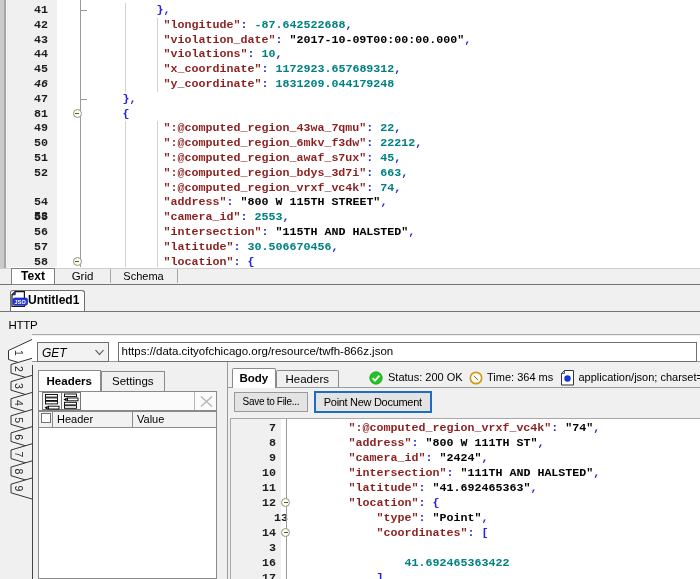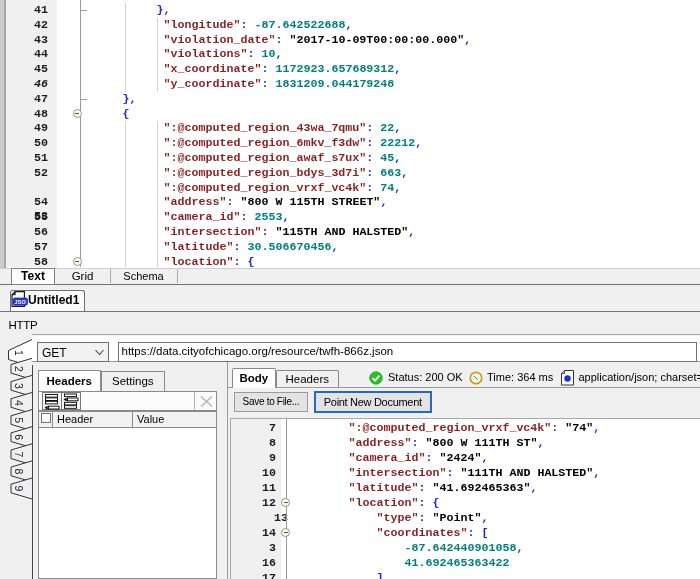--- a/index.html
+++ b/index.html
@@ -19,21 +19,21 @@
 <div class="abs" style="left:0;top:0;width:8px;height:579px;background:linear-gradient(90deg,#cbcbcb 0,#cbcbcb 4.5px,#a5a5a5 4.5px,#a5a5a5 6px,#f5f5f5 6px,#f5f5f5 7.5px,#ededed 7.5px,#ededed 8px);"></div>
 <div class="abs" style="left:8px;top:0;width:692px;height:267px;background:#fff;overflow:hidden">
 <div class="abs" style="left:0;top:0;width:49px;height:267px;background:#f0f0f0"></div>
 <div class="lnum mono" style="left:0;top:3.0px;width:40px;height:14.8px;line-height:14.8px;">41</div>
 <div class="lnum mono" style="left:0;top:17.8px;width:40px;height:14.8px;line-height:14.8px;">42</div>
 <div class="lnum mono" style="left:0;top:32.6px;width:40px;height:14.8px;line-height:14.8px;">43</div>
 <div class="lnum mono" style="left:0;top:47.400000000000006px;width:40px;height:14.8px;line-height:14.8px;">44</div>
 <div class="lnum mono" style="left:0;top:62.2px;width:40px;height:14.8px;line-height:14.8px;">45</div>
 <div class="lnum mono" style="left:0;top:77.0px;width:40px;height:14.8px;line-height:14.8px;font-style:italic;">46</div>
 <div class="lnum mono" style="left:0;top:91.80000000000001px;width:40px;height:14.8px;line-height:14.8px;">47</div>
-<div class="lnum mono" style="left:0;top:106.60000000000001px;width:40px;height:14.8px;line-height:14.8px;">48</div>
+<div class="lnum mono" style="left:0;top:106.60000000000001px;width:40px;height:14.8px;line-height:14.8px;">81</div>
 <div class="lnum mono" style="left:0;top:121.4px;width:40px;height:14.8px;line-height:14.8px;">49</div>
 <div class="lnum mono" style="left:0;top:136.20000000000002px;width:40px;height:14.8px;line-height:14.8px;">50</div>
 <div class="lnum mono" style="left:0;top:151.0px;width:40px;height:14.8px;line-height:14.8px;">51</div>
 <div class="lnum mono" style="left:0;top:165.8px;width:40px;height:14.8px;line-height:14.8px;">52</div>
 <div class="lnum mono" style="left:0;top:186px;width:40px;height:14.8px;line-height:14.8px;margin-top:23px;">53</div>
 <div class="lnum mono" style="left:0;top:195.4px;width:40px;height:14.8px;line-height:14.8px;">54</div>
 <div class="lnum mono" style="left:0;top:210.20000000000002px;width:40px;height:14.8px;line-height:14.8px;">55</div>
 <div class="lnum mono" style="left:0;top:225.0px;width:40px;height:14.8px;line-height:14.8px;">56</div>
 <div class="lnum mono" style="left:0;top:239.8px;width:40px;height:14.8px;line-height:14.8px;">57</div>
 <div class="lnum mono" style="left:0;top:254.60000000000002px;width:40px;height:14.8px;line-height:14.8px;">58</div>
@@ -99,21 +99,21 @@
 <text x="14.5" y="69.0" transform="rotate(90 14.5 69.0)" font-family="Liberation Sans" font-size="10.5" fill="#1a1a2a" text-anchor="middle" dominant-baseline="central">4</text>
 <text x="14.5" y="86.10000000000002" transform="rotate(90 14.5 86.10000000000002)" font-family="Liberation Sans" font-size="10.5" fill="#1a1a2a" text-anchor="middle" dominant-baseline="central">5</text>
 <text x="14.5" y="103.20000000000005" transform="rotate(90 14.5 103.20000000000005)" font-family="Liberation Sans" font-size="10.5" fill="#1a1a2a" text-anchor="middle" dominant-baseline="central">6</text>
 <text x="14.5" y="120.30000000000001" transform="rotate(90 14.5 120.30000000000001)" font-family="Liberation Sans" font-size="10.5" fill="#1a1a2a" text-anchor="middle" dominant-baseline="central">7</text>
 <text x="14.5" y="137.40000000000003" transform="rotate(90 14.5 137.40000000000003)" font-family="Liberation Sans" font-size="10.5" fill="#1a1a2a" text-anchor="middle" dominant-baseline="central">8</text>
 <text x="14.5" y="154.5" transform="rotate(90 14.5 154.5)" font-family="Liberation Sans" font-size="10.5" fill="#1a1a2a" text-anchor="middle" dominant-baseline="central">9</text>
 </svg>
 <div class="abs" style="left:32px;top:334.3px;width:668px;height:1.2px;background:#a8a8a8;"></div>
 <div class="abs" style="left:32px;top:335.5px;width:668px;height:26.5px;background:#fff;border-bottom:1px solid #9a9a9a;"></div>
 <div class="abs" style="left:36.5px;top:342px;width:72.5px;height:19.5px;background:#f2f2f2;border:1px solid #707070;"></div>
-<div class="abs" style="left:42px;top:345.5px;font-size:12px;">GET</div>
+<div class="abs" style="left:42px;top:345.5px;font-size:12px;font-style:italic;">GET</div>
 <svg class="abs" style="left:94px;top:349px" width="11" height="7" viewBox="0 0 11 7">
     <path d="M1.5 1 L5.5 5.5 L9.5 1" fill="none" stroke="#444" stroke-width="1.1"></path>
   </svg>
 <div class="abs" style="left:117.5px;top:342px;width:579px;height:19.5px;background:#fff;border:1px solid #707070;"></div>
 <div class="abs" style="left:121.5px;top:345px;font-size:11.5px;white-space:nowrap;">https://data.cityofchicago.org/resource/twfh-866z.json</div>
 <div class="abs" style="left:31.6px;top:364.5px;width:1.6px;height:214.5px;background:#444;"></div>
 <div class="abs" style="left:38px;top:369.5px;width:62.5px;height:21px;background:#fff;border:1px solid #8a8a8a;border-bottom:none;font-weight:bold;font-size:11.5px;text-align:center;line-height:20px;">Headers</div>
 <div class="abs" style="left:100.5px;top:371px;width:64.5px;height:19.5px;background:#f0f0f0;border:1px solid #8a8a8a;border-bottom:none;font-size:11.5px;text-align:center;line-height:19px;">Settings</div>
 <div class="abs" style="left:38px;top:390.5px;width:178.5px;height:20px;background:#fbfbfb;border:1px solid #8a8a8a;"></div>
 <svg class="abs" style="left:41.5px;top:391.5px" width="20" height="18" viewBox="0 0 20 18">
@@ -181,16 +181,15 @@
 <div class="fcirc" style="left:50.5px;top:108.85000000000001px;"></div>
 <div class="tick" style="left:55.5px;top:159.5px;width:7px;"></div>
 <div class="rline mono" style="left:118.0px;top:1.5px;"><span style="color:#8b1f1f">":@computed_region_vrxf_vc4k"</span><span style="color:#2222dd">:</span> <span style="color:#000000">"74"</span><span style="color:#2222dd">,</span></div>
 <div class="rline mono" style="left:118.0px;top:16.55px;"><span style="color:#8b1f1f">"address"</span><span style="color:#2222dd">:</span> <span style="color:#000000">"800 W 111TH ST"</span><span style="color:#2222dd">,</span></div>
 <div class="rline mono" style="left:118.0px;top:31.6px;"><span style="color:#8b1f1f">"camera_id"</span><span style="color:#2222dd">:</span> <span style="color:#000000">"2424"</span><span style="color:#2222dd">,</span></div>
 <div class="rline mono" style="left:118.0px;top:46.650000000000006px;"><span style="color:#8b1f1f">"intersection"</span><span style="color:#2222dd">:</span> <span style="color:#000000">"111TH AND HALSTED"</span><span style="color:#2222dd">,</span></div>
 <div class="rline mono" style="left:118.0px;top:61.7px;"><span style="color:#8b1f1f">"latitude"</span><span style="color:#2222dd">:</span> <span style="color:#000000">"41.692465363"</span><span style="color:#2222dd">,</span></div>
 <div class="rline mono" style="left:118.0px;top:76.75px;"><span style="color:#8b1f1f">"location"</span><span style="color:#2222dd">:</span> <span style="color:#2222dd">{</span></div>
 <div class="rline mono" style="left:146.0px;top:91.80000000000001px;"><span style="color:#8b1f1f">"type"</span><span style="color:#2222dd">:</span> <span style="color:#000000">"Point"</span><span style="color:#2222dd">,</span></div>
 <div class="rline mono" style="left:146.0px;top:106.85000000000001px;"><span style="color:#8b1f1f">"coordinates"</span><span style="color:#2222dd">:</span> <span style="color:#2222dd">[</span></div>
-<div class="rline mono" style="left:174.0px;top:121.9px;"><span style="color:#008080">-87.642440901058</span><span style="color:#2222dd">,</span></div>
 <div class="rline mono" style="left:174.0px;top:136.95000000000002px;"><span style="color:#008080">41.692465363422</span></div>
 <div class="rline mono" style="left:146.0px;top:152.0px;"><span style="color:#2222dd">]</span></div>
 </div>
 
 </body></html>

